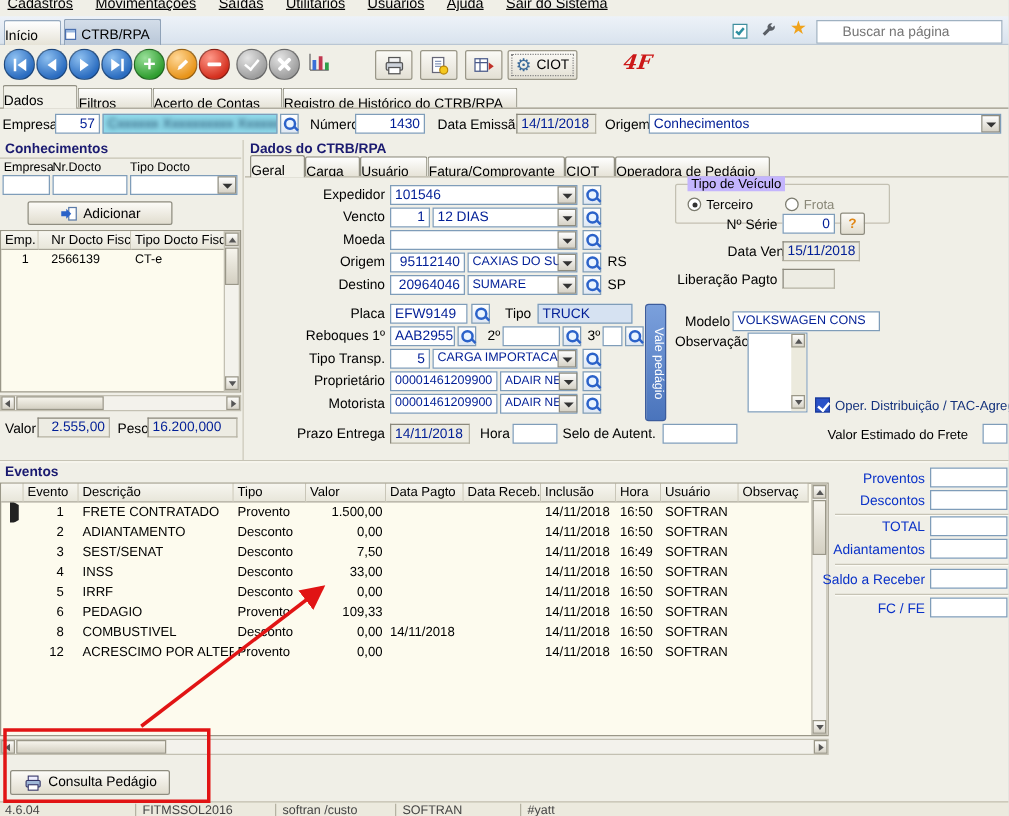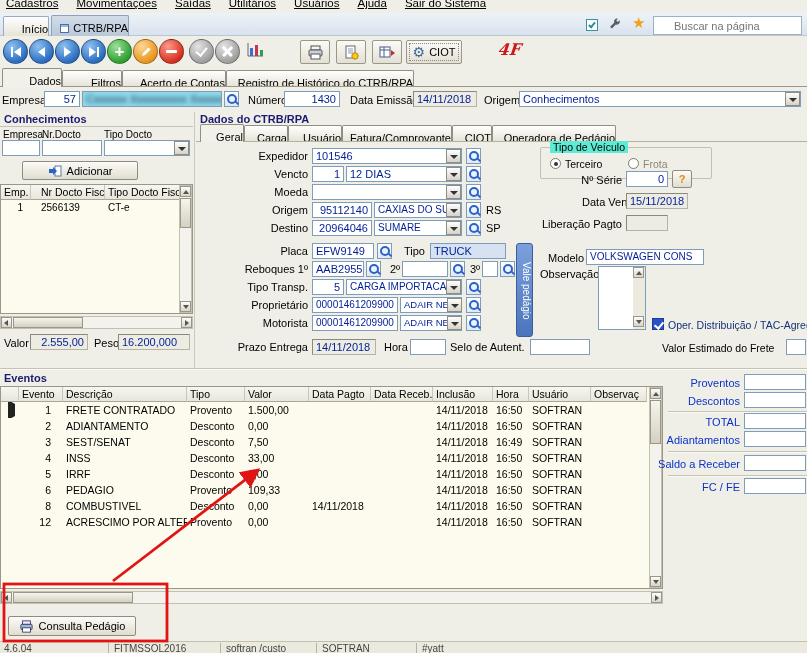--- a/index.html
+++ b/index.html
@@ -29,48 +29,48 @@
 .tri-r{width:0;height:0;border:5px solid transparent;border-left:7px solid #fff;border-right:none}
 .vbar{width:2px;height:10px;background:#fff}
 .plus::after{content:"+";font-size:17px;font-weight:bold;line-height:1}
 .minbar{width:11px;height:3px;background:#fff;border-radius:1px}
 .chkmark{width:7px;height:11px;border-right:2.5px solid #fff;border-bottom:2.5px solid #fff;transform:rotate(40deg);margin-top:-2px}
 .xwrap{position:relative;width:13px;height:13px}
 .xbar{position:absolute;left:0;top:5px;width:13px;height:2.5px;background:#fff;border-radius:1px}
 .tbtn{position:absolute;height:24px;background:linear-gradient(#fbfaf6,#e3e0d4);border:1px solid #9a9788;border-radius:2px;display:flex;align-items:center;justify-content:center;gap:4px;font-size:11px}
 .gear::after{content:"⚙";font-size:14px;color:#3a6a9a;line-height:1}
 .star::after{content:"★";font-size:15px;color:#f0a31c;line-height:1}
-.tab2{position:absolute;background:linear-gradient(#ffffff,#e6e3d7);border:1px solid #918f82;border-bottom:none;border-radius:2px 2px 0 0;font-size:11px;text-align:right;padding-top:6px;white-space:nowrap;overflow:hidden}
+.tab2{position:absolute;background:linear-gradient(#ffffff,#e6e3d7);border:1px solid #918f82;border-bottom:none;border-radius:2px 2px 0 0;font-size:11px;text-align:left;padding-top:6px;white-space:nowrap;overflow:hidden}
 .tab2.act{background:#f2f1e9;z-index:3}
 .fico{display:inline-block;width:9px;height:9px;background:#fff;border:1px solid #4a6fae;box-shadow:inset 0 2px 0 #9ab8e0;margin-right:4px;vertical-align:-1px}
 .sb{position:absolute;background:#f3f2ec;border:1px solid #c3c0b2}
 .sbbtn{position:absolute;width:11px;height:11px;background:linear-gradient(#fdfdfb,#d8d4c8);border:1px solid #9a9788}
 .sbbtn::after{content:"";position:absolute}
 .sb-up::after{left:2px;top:3px;border:3px solid transparent;border-bottom:4px solid #555;border-top:none}
 .sb-dn::after{left:2px;top:3px;border:3px solid transparent;border-top:4px solid #555;border-bottom:none}
 .sb-lf::after{left:2px;top:2px;border:3px solid transparent;border-right:4px solid #555;border-left:none}
 .sb-rt::after{left:3px;top:2px;border:3px solid transparent;border-left:4px solid #555;border-right:none}
 .sbthumb{position:absolute;background:linear-gradient(#f6f4ec,#d4d0c2);border:1px solid #9a9788}
 .radio{position:absolute;width:11px;height:11px;border-radius:50%;background:#fff;border:1px solid #7b7b6e}
 .radio.sel::after{content:"";position:absolute;left:2.5px;top:2.5px;width:4px;height:4px;border-radius:50%;background:#333}
 .chkblue{position:absolute;width:12px;height:12px;background:#2a52c8;border:1px solid #1c3a96}
 .chkblue::after{content:"";position:absolute;left:2.5px;top:1px;width:4px;height:7px;border:solid #fff;border-width:0 2px 2px 0;transform:rotate(40deg)}
 .groupbox{position:absolute;border:1px solid #c3c0b2;border-radius:2px}
-.legend{position:absolute;background:#5eead4;padding:0 3px;font-size:10.5px;white-space:nowrap}
+.legend{position:absolute;background:#c4b5fd;padding:0 3px;font-size:10.5px;white-space:nowrap}
 .vstrip{position:absolute;left:516px;top:243px;width:17px;height:94px;background:linear-gradient(#7ba0dc,#4a74bc);border:1px solid #3c5c9c;border-radius:3px;color:#fff;font-size:10px;writing-mode:vertical-rl;text-align:center;padding-top:2px}
 .hline{position:absolute;height:1px;background:#c6c3b4}
 .vline{position:absolute;width:1px;background:#ccc9bb}
 .groove{position:absolute;height:2px;border-top:1px solid #c6c3b5;border-bottom:1px solid #fbfaf4}
 
 .grid{position:absolute;background:#fdfbee;border:1px solid #9a9788}
 .ghrow{display:flex;height:15px}
 .ghc{flex:none;background:linear-gradient(#f7f6f0,#e8e6da);border-right:1px solid #c9c6b8;border-bottom:1px solid #a9a699;font-size:10.5px;padding:1px 3px 0;overflow:hidden;white-space:nowrap}
 .erow{display:flex;height:16px;font-size:10.5px}
 .erow>div{flex:none;padding:2px 3px 0;white-space:nowrap;overflow:hidden}
-.w0{width:18px}.w1{width:44px;text-align:right;padding-right:12px!important}.w2{width:124px}.w3{width:58px}.w4{width:64px;text-align:left}.w5{width:62px}.w6{width:62px}.w7{width:60px}.w8{width:36px}.w9{width:62px}.w10{width:56px}
+.w0{width:18px}.w1{width:44px;text-align:right;padding-right:12px!important}.w2{width:124px}.w3{width:58px}.w4{width:64px;text-align:right}.w5{width:62px}.w6{width:62px}.w7{width:60px}.w8{width:36px}.w9{width:62px}.w10{width:56px}
 .hw1{text-align:left;padding-right:3px!important}
 .k0{width:30px;text-align:right;padding-right:8px!important}.k1{width:74px;padding-left:10px!important}.k2{width:75px}
 .rowsel{width:0;height:0;border:4px solid transparent;border-left:7px solid #222;margin:2px 0 0 4px}
 .flabel{position:absolute;left:196px;width:112px;text-align:right;font-size:11px;white-space:nowrap}
 .sumlbl{position:absolute;left:628px;width:112px;text-align:right;font-size:11px;color:#0a32c8;white-space:nowrap}
 .sumbox{position:absolute;left:744px;width:62px;height:16px;background:#fff;border:1px solid #7f9db9}
 .mitem{text-decoration:underline;white-space:nowrap;cursor:default}
 .blurtxt{filter:blur(2px)}
 .sicon{position:absolute;width:8px;height:8px;border:1.6px solid #777;border-radius:50%}
 .sicon::after{content:"";position:absolute;left:6px;top:6px;width:4px;height:1.6px;background:#777;transform:rotate(45deg)}

